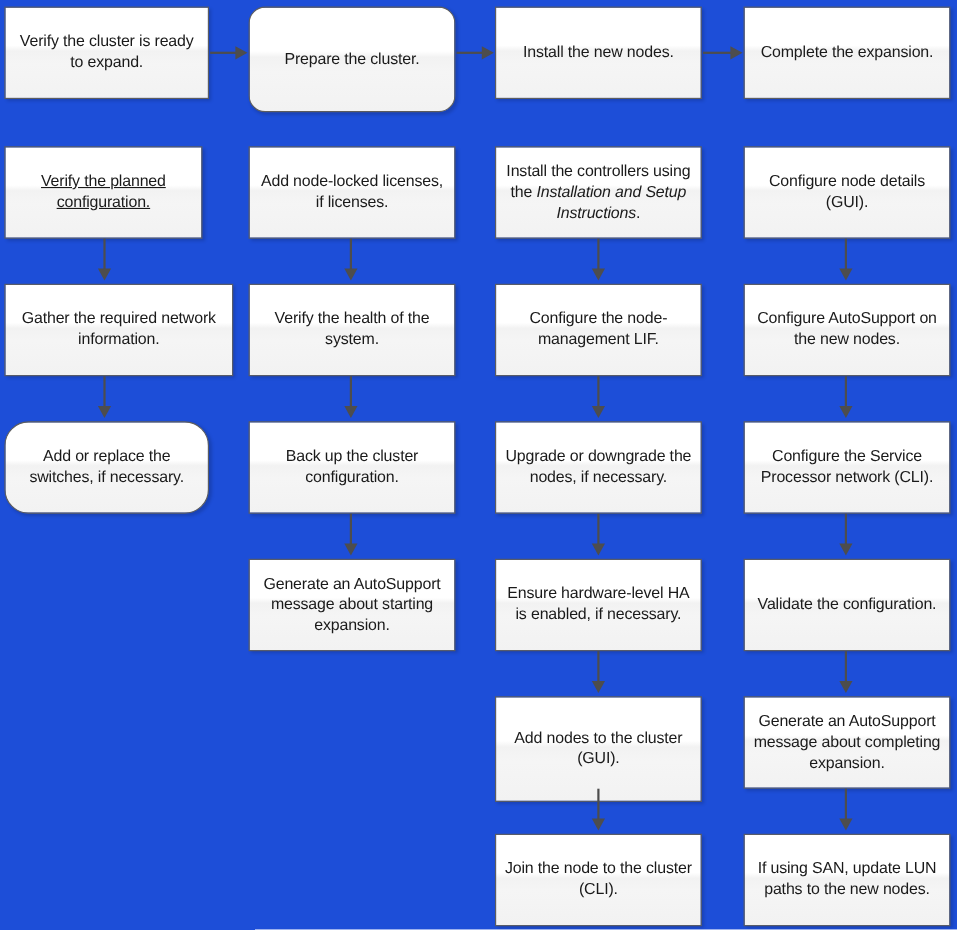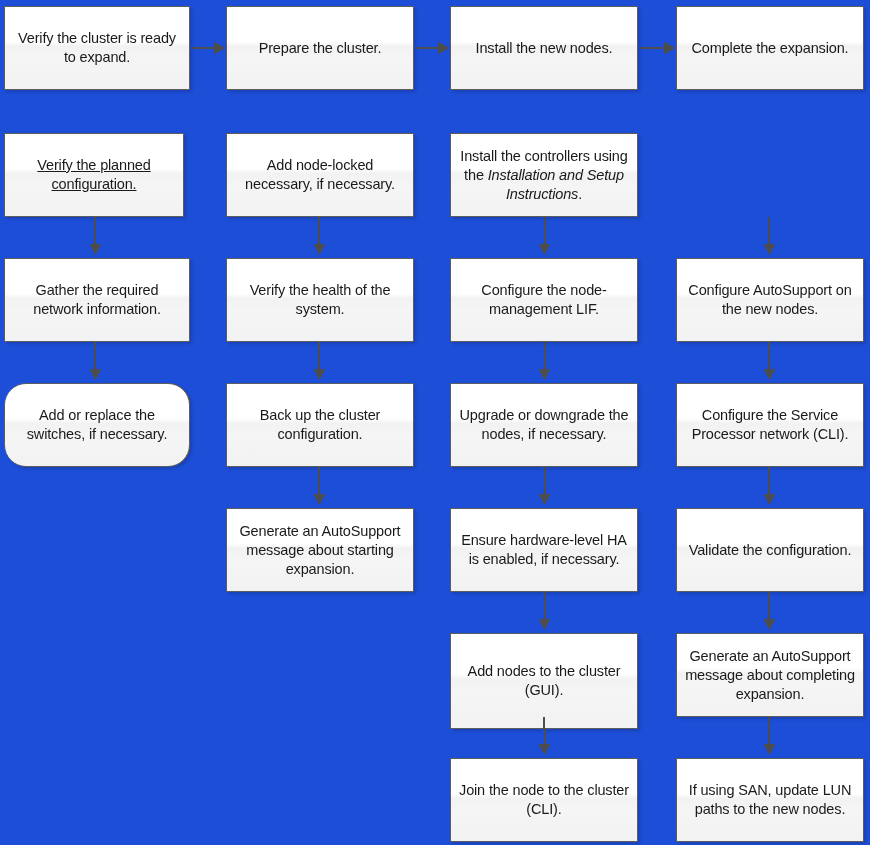--- a/index.html
+++ b/index.html
@@ -84,21 +84,21 @@
 </style>
 </head>
 <body>
 
 <div id="canvas">
 
   <div class="node" style="left:4px; top:6px; width:186px; height:84px;">
     <span class="txt">Verify the cluster is ready to expand.</span>
   </div>
 
-  <div class="node" style="left:226px; top:6px; width:188px; height:84px;">
+  <div class="node" style="left:226px; top:6px; width:188px; height:96px;border-radius:15px;">
     <span class="txt">Prepare the cluster.</span>
   </div>
 
   <div class="node" style="left:450px; top:6px; width:188px; height:84px;">
     <span class="txt">Install the new nodes.</span>
   </div>
 
   <div class="node" style="left:676px; top:6px; width:188px; height:84px;">
     <span class="txt">Complete the expansion.</span>
   </div>
@@ -113,33 +113,33 @@
     <span class="head"></span>
   </div>
 
   <div class="node" style="left:4px; top:133px; width:180px; height:84px;text-decoration:underline;">
     <span class="txt">Verify the planned configuration.</span>
   </div>
   <div class="conn-v" style="left:94px; top:217px; height:28px;">
     <span class="head"></span>
   </div>
 
-  <div class="node" style="left:4px; top:258px; width:186px; height:84px;">
+  <div class="node" style="left:4px; top:258px; width:208px; height:84px;">
     <span class="txt">Gather the required network information.</span>
   </div>
   <div class="conn-v" style="left:94px; top:342px; height:28px;">
     <span class="head"></span>
   </div>
 
   <div class="node" style="left:4px; top:383px; width:186px; height:84px;border-radius:22px;">
     <span class="txt">Add or replace the switches, if necessary.</span>
   </div>
 
   <div class="node" style="left:226px; top:133px; width:188px; height:84px;">
-    <span class="txt">Add node-locked necessary, if necessary.</span>
+    <span class="txt">Add node-locked licenses, if licenses.</span>
   </div>
   <div class="conn-v" style="left:318px; top:217px; height:28px;">
     <span class="head"></span>
   </div>
 
   <div class="node" style="left:226px; top:258px; width:188px; height:84px;">
     <span class="txt">Verify the health of the system.</span>
   </div>
   <div class="conn-v" style="left:318px; top:342px; height:28px;">
     <span class="head"></span>
@@ -188,20 +188,23 @@
     <span class="txt">Add nodes to the cluster (GUI).</span>
   </div>
   <div class="conn-v" style="left:543px; top:717px; height:28px;">
     <span class="head"></span>
   </div>
 
   <div class="node" style="left:450px; top:758px; width:188px; height:84px;">
     <span class="txt">Join the node to the cluster (CLI).</span>
   </div>
 
+  <div class="node" style="left:676px; top:133px; width:188px; height:84px;">
+    <span class="txt">Configure node details (GUI).</span>
+  </div>
   <div class="conn-v" style="left:768px; top:217px; height:28px;">
     <span class="head"></span>
   </div>
 
   <div class="node" style="left:676px; top:258px; width:188px; height:84px;">
     <span class="txt">Configure AutoSupport on the new nodes.</span>
   </div>
   <div class="conn-v" style="left:768px; top:342px; height:28px;">
     <span class="head"></span>
   </div>

